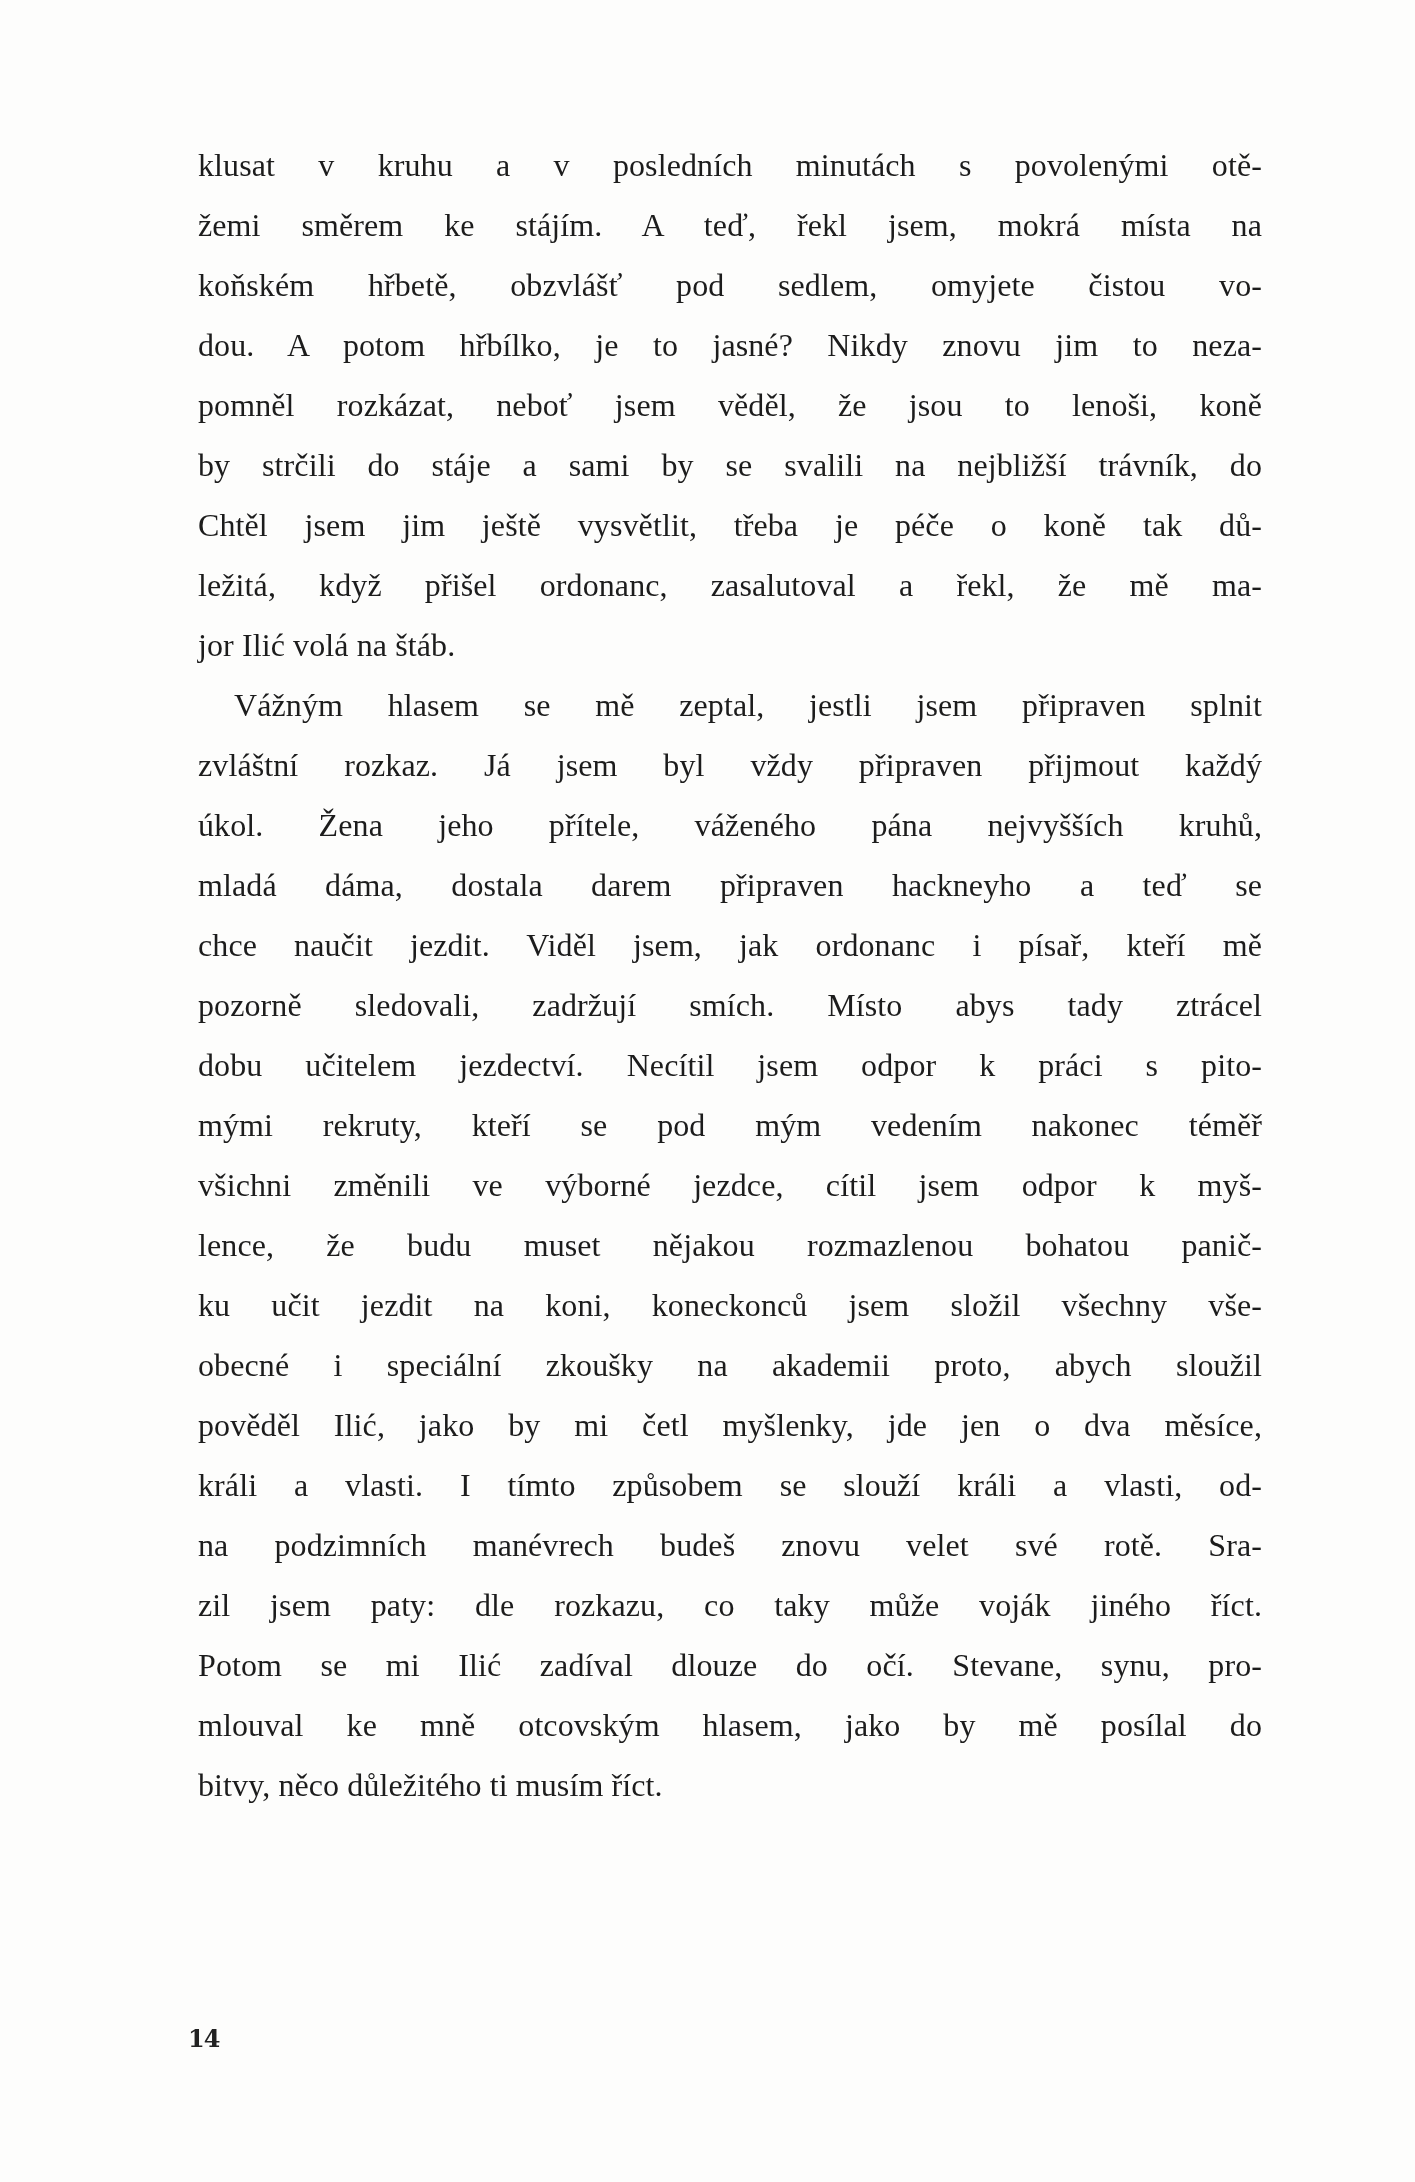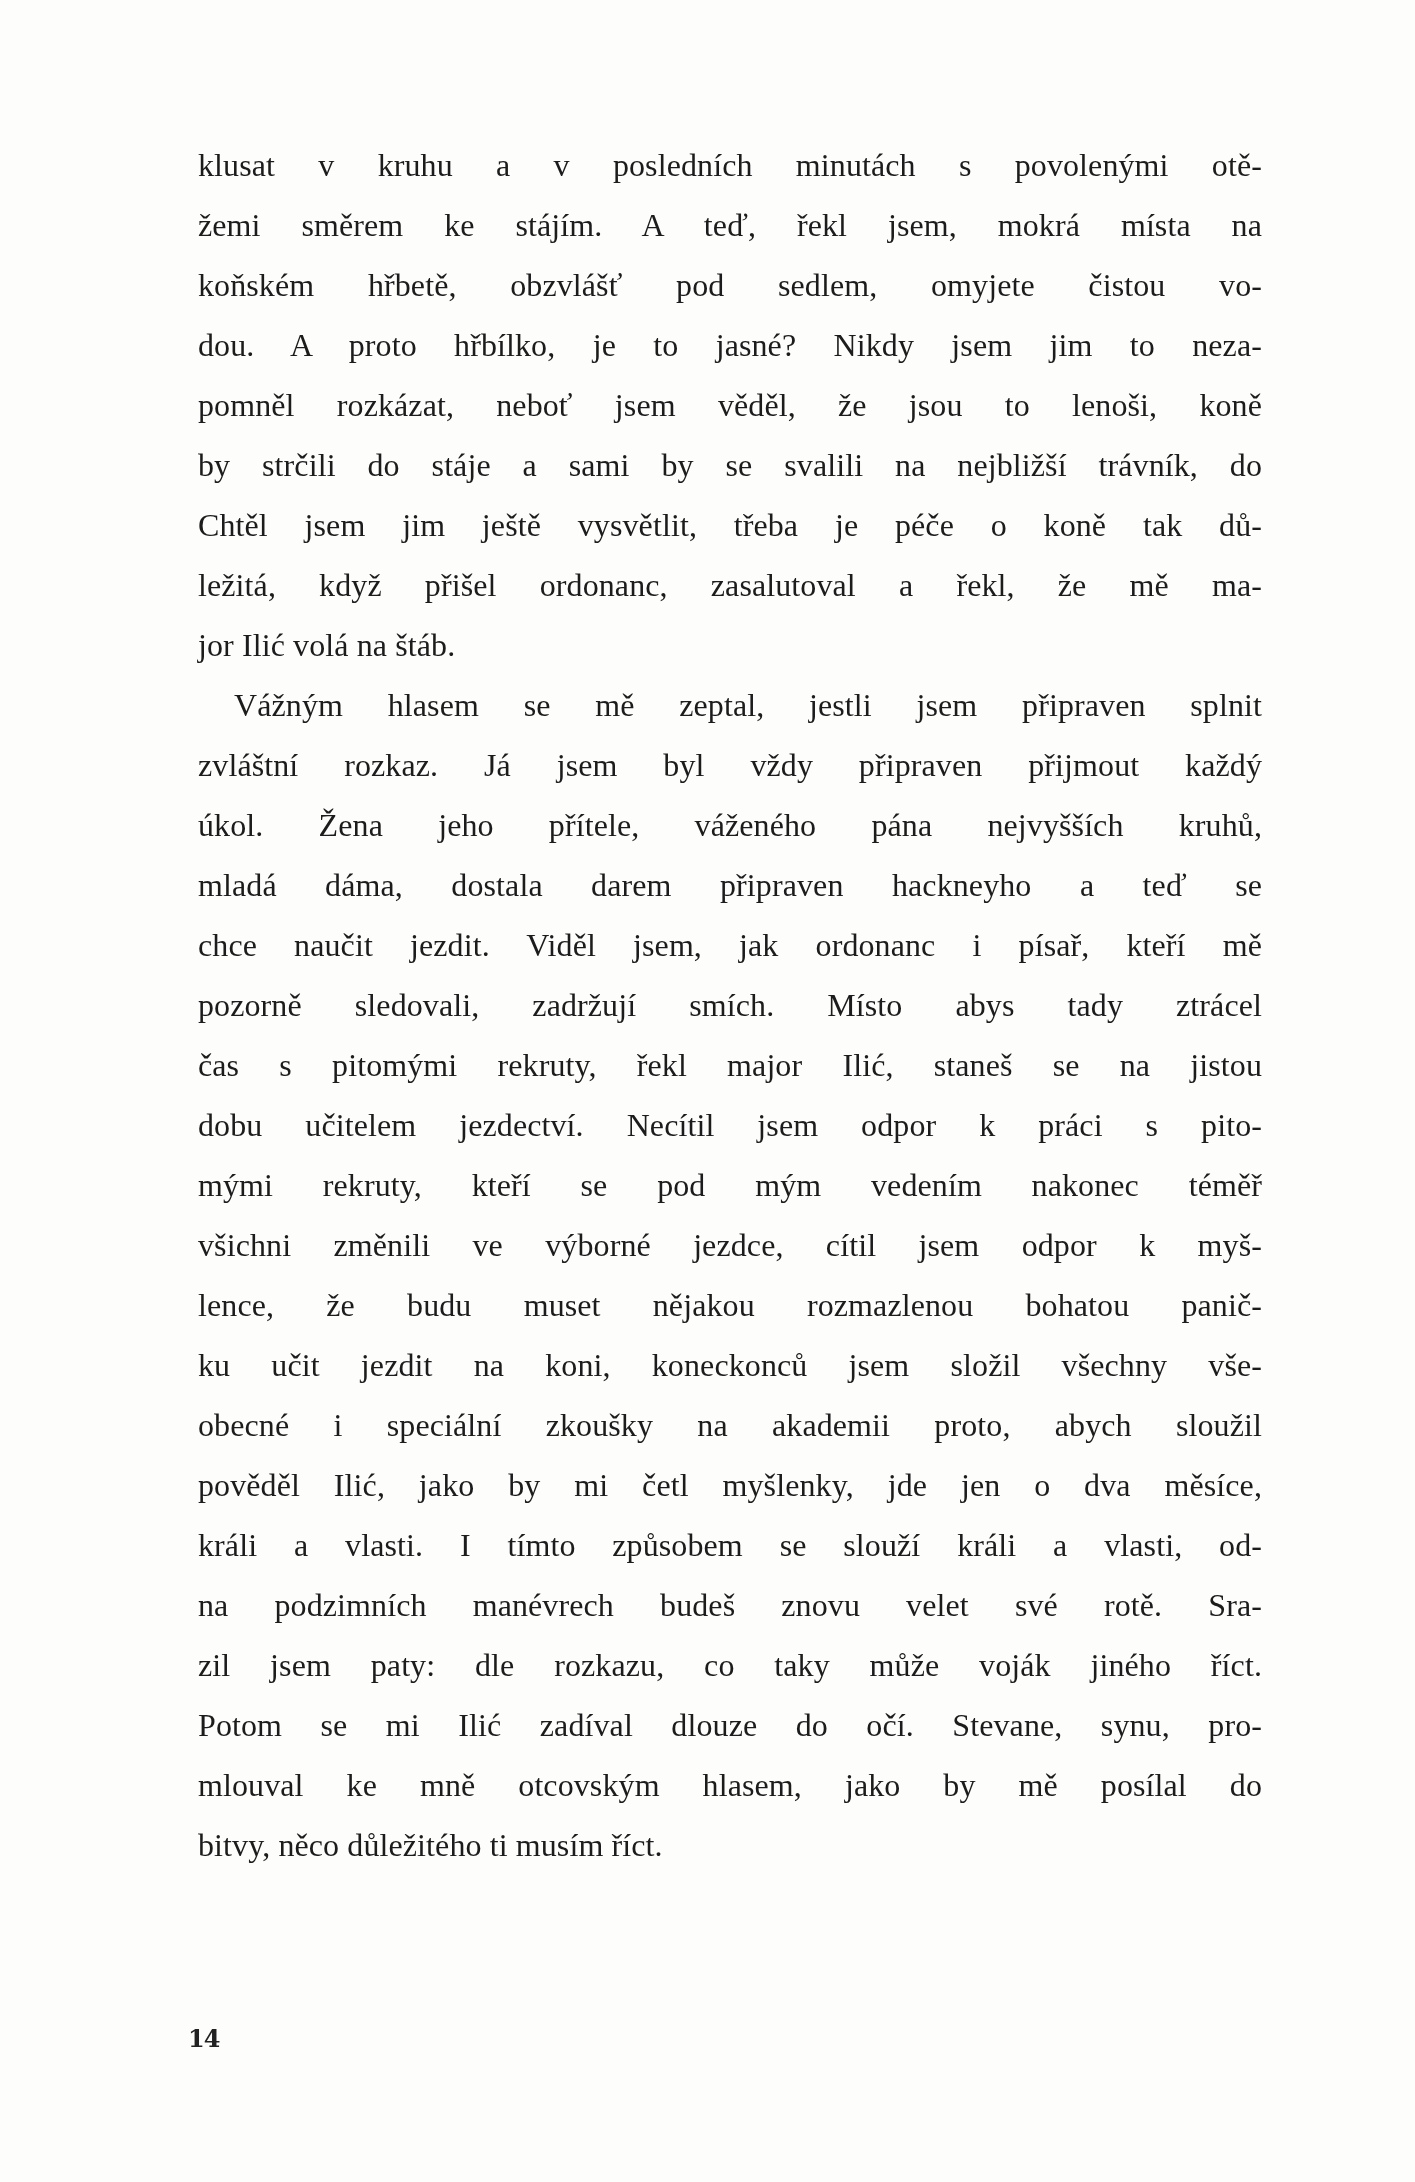--- a/index.html
+++ b/index.html
@@ -57,35 +57,34 @@
 </style>
 </head>
 <body style="background: rgb(253, 253, 252);">
 
 <div class="book-page">
   <div class="text-block" style="color: rgb(28, 28, 28);">
       <div class="paragraph">
         <div class="line">klusat v kruhu a v posledních minutách s povolenými otě-</div>
         <div class="line">žemi směrem ke stájím. A teď, řekl jsem, mokrá místa na</div>
         <div class="line">koňském hřbetě, obzvlášť pod sedlem, omyjete čistou vo-</div>
-        <div class="line">dou. A proto hřbílko, je to jasné? Nikdy jsem jim to neza-</div>
+        <div class="line">dou. A potom hřbílko, je to jasné? Nikdy znovu jim to neza-</div>
         <div class="line">pomněl rozkázat, neboť jsem věděl, že jsou to lenoši, koně</div>
         <div class="line">by strčili do stáje a sami by se svalili na nejbližší trávník, do</div>
         <div class="line">Chtěl jsem jim ještě vysvětlit, třeba je péče o koně tak dů-</div>
         <div class="line">ležitá, když přišel ordonanc, zasalutoval a řekl, že mě ma-</div>
         <div class="line line-end">jor Ilić volá na štáb.</div>
       </div>
       <div class="paragraph">
         <div class="line line-indent">Vážným hlasem se mě zeptal, jestli jsem připraven splnit</div>
         <div class="line">zvláštní rozkaz. Já jsem byl vždy připraven přijmout každý</div>
         <div class="line">úkol. Žena jeho přítele, váženého pána nejvyšších kruhů,</div>
         <div class="line">mladá dáma, dostala darem připraven hackneyho a teď se</div>
         <div class="line">chce naučit jezdit. Viděl jsem, jak ordonanc i písař, kteří mě</div>
         <div class="line">pozorně sledovali, zadržují smích. Místo abys tady ztrácel</div>
-        <div class="line">čas s pitomými rekruty, řekl major Ilić, staneš se na jistou</div>
         <div class="line">dobu učitelem jezdectví. Necítil jsem odpor k práci s pito-</div>
         <div class="line">mými rekruty, kteří se pod mým vedením nakonec téměř</div>
         <div class="line">všichni změnili ve výborné jezdce, cítil jsem odpor k myš-</div>
         <div class="line">lence, že budu muset nějakou rozmazlenou bohatou panič-</div>
         <div class="line">ku učit jezdit na koni, koneckonců jsem složil všechny vše-</div>
         <div class="line">obecné i speciální zkoušky na akademii proto, abych sloužil</div>
         <div class="line">pověděl Ilić, jako by mi četl myšlenky, jde jen o dva měsíce,</div>
         <div class="line">králi a vlasti. I tímto způsobem se slouží králi a vlasti, od-</div>
         <div class="line">na podzimních manévrech budeš znovu velet své rotě. Sra-</div>
         <div class="line">zil jsem paty: dle rozkazu, co taky může voják jiného říct.</div>

